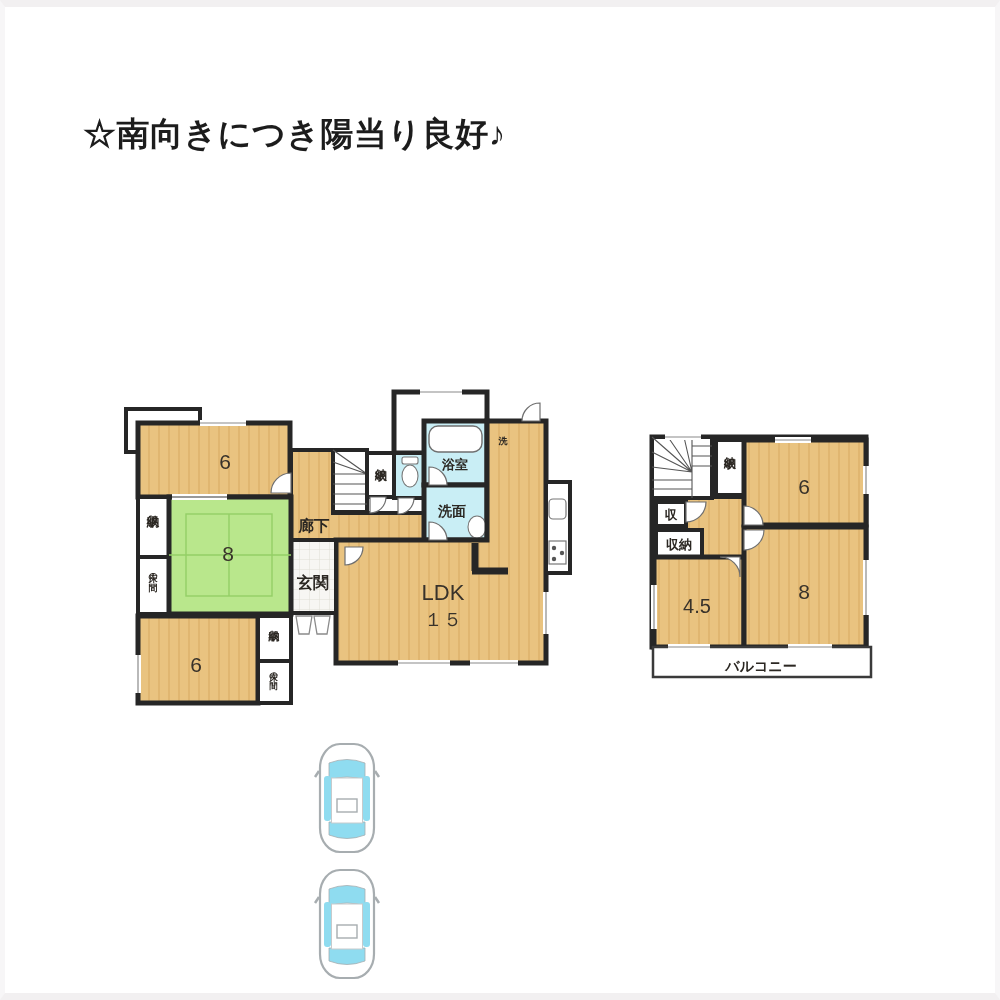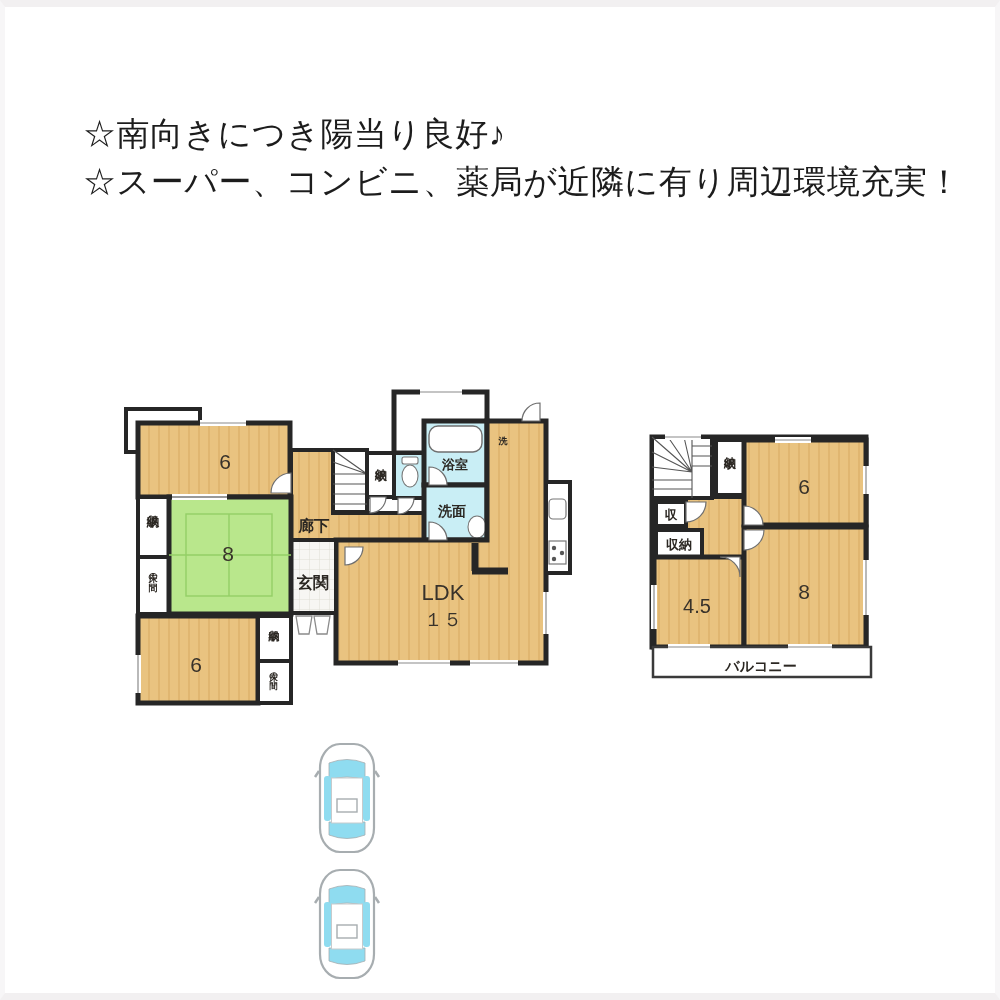--- a/index.html
+++ b/index.html
@@ -17,21 +17,21 @@
     border-left:5px solid #f7f6f7;
     border-right:5px solid #f7f6f7;
     pointer-events:none;
   }
   .notes{
     position:absolute;
     left:83px;top:110px;
     width:870px;
     font-size:33px;
     line-height:47.5px;
-    font-weight:400;
+    font-weight:700;
     color:#1c1c1c;
     letter-spacing:0.5px;
     white-space:nowrap;
   }
   svg.plan{position:absolute;left:0;top:0;}
   .fp-num{
     font-family:"Liberation Sans", sans-serif;
     font-weight:500;
     fill:#38322a;
   }
@@ -46,21 +46,20 @@
     letter-spacing:0;
   }
 </style>
 </head>
 <body>
 
 <div class="frame"></div>
 
 <div class="notes">
   <div class="note-line">☆南向きにつき陽当り良好♪</div>
-  <div class="note-line">☆スーパー、コンビニ、薬局が近隣に有り周辺環境充実！</div>
 </div>
 
 <svg class="plan" viewBox="0 0 1000 1000" width="1000" height="1000">
   <defs>
     <pattern id="wood" width="10" height="10" patternUnits="userSpaceOnUse">
       <rect width="10" height="10" fill="#e9c380"></rect>
       <line x1="9" y1="0" x2="9" y2="10" stroke="#dcaf68" stroke-width="1.3"></line>
     </pattern>
     <pattern id="tile" width="10" height="10" patternUnits="userSpaceOnUse">
       <rect width="10" height="10" fill="#f7f6f3"></rect>

